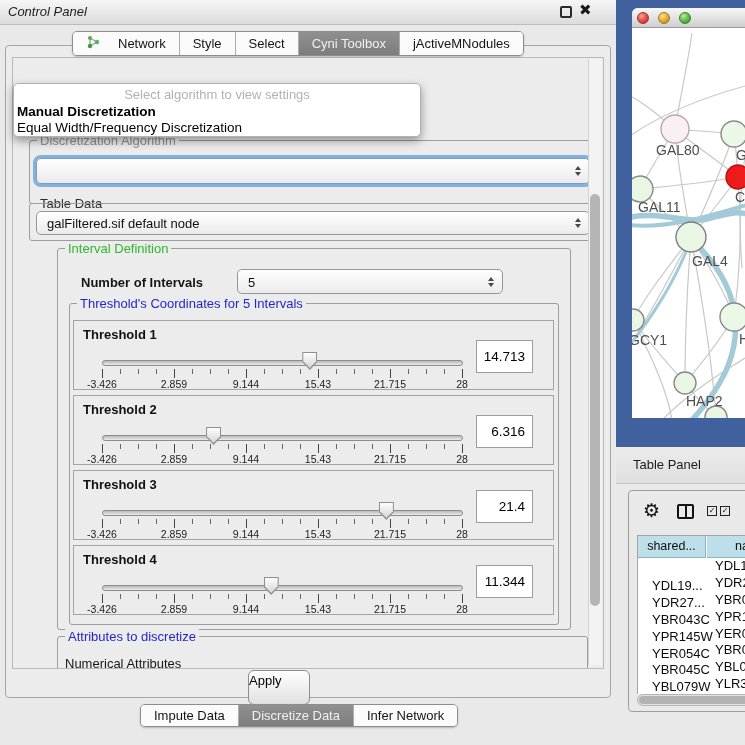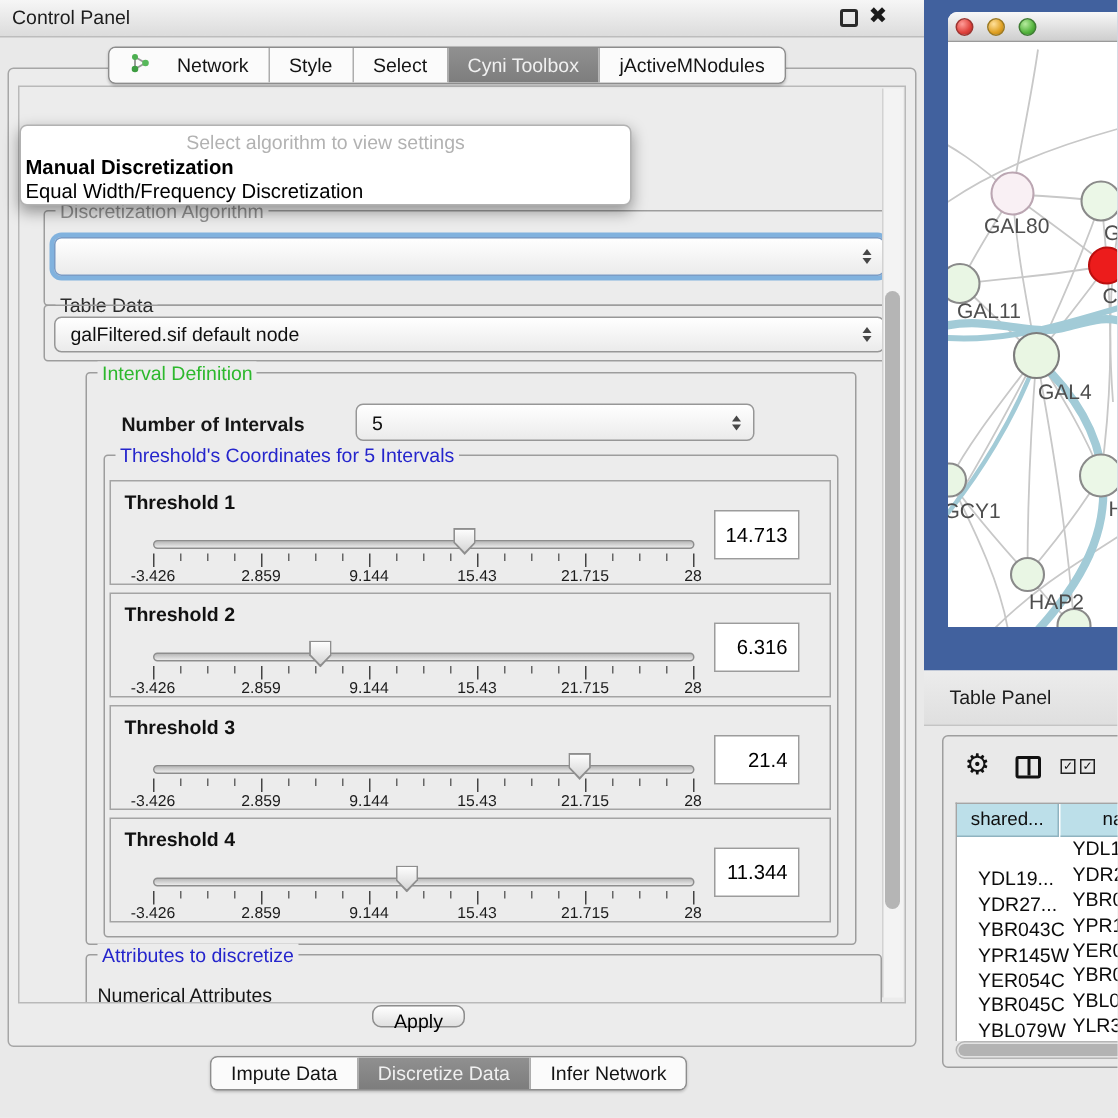--- a/index.html
+++ b/index.html
@@ -2,21 +2,21 @@
 <html><head>
 <meta charset="utf-8">
 <style>
   * { margin:0; padding:0; box-sizing:border-box; }
   html,body { width:745px; height:745px; }
   body { font-family:"Liberation Sans", sans-serif; background:#e9e9e9; position:relative; overflow:hidden; color:#161616; }
   .abs { position:absolute; }
 
   
   #cp-titlebar { left:0; top:0; width:616px; height:25px; background:linear-gradient(#f6f6f6,#dcdcdc); border-bottom:1px solid #bdbdbd; }
-  #cp-title { left:8px; top:4px; font-size:13px; color:#1c1c1c; }
+  #cp-title { left:8px; top:4px; font-size:13px; color:#1c1c1c;font-style:italic; }
   #float-btn { left:560px; top:6px; width:12px; height:12px; border:2px solid #2a2a2a; border-radius:2px; }
   #close-btn { left:579px; top:1px; font-size:15px; font-weight:bold; font-family:"DejaVu Sans",sans-serif; color:#1a1a1a; }
 
   
   .tabbar { position:absolute; display:inline-flex; border:1px solid #8d8d8d; border-radius:5px; overflow:hidden; background:#fbfbfb; box-shadow:0 1px 2px rgba(0,0,0,.22); }
   .tab { display:flex; align-items:center; gap:18px; padding:3px 13px; font-size:13px; color:#141414; background:#fbfbfb; border-right:1px solid #adadad; white-space:nowrap; }
   .tab:last-child { border-right:none; }
   .tab.sel { background:linear-gradient(#909090,#7d7d7d); color:#f0f0f0; }
   #top-tabbar { left:72px; top:31px; }
   #bottom-tabbar { left:140px; top:704px; }
@@ -68,21 +68,21 @@
   .sl-ticklabel { position:absolute; top:57px; transform:translateX(-50%); font-size:10.5px; color:#1b1b1b; white-space:nowrap; }
   .sl-thumb { position:absolute; top:31px; width:15px; height:18px; background:#8e8e8e; clip-path:polygon(0 0,100% 0,100% 55%,50% 100%,0 55%); }
   .sl-thumb::after { content:""; position:absolute; left:1px; right:1px; top:1px; bottom:2px; background:linear-gradient(#fdfdfd,#d6d6d6); clip-path:polygon(0 0,100% 0,100% 55%,50% 100%,0 55%); }
   .thr-value { position:absolute; left:402px; top:19px; width:57px; height:33px; background:#fff; border:1px solid #9c9c9c; font-size:13.5px; color:#000; text-align:right; line-height:31px; padding-right:7px; }
 
   
   #attr-group { left:44px; top:578px; width:531px; height:96px; }
   #attr-legend { color:#2525cc; }
   #num-label { left:52px; top:598px; font-size:13px; font-weight:normal; }
 
-  #apply-btn { left:248px; top:670px; width:62px; height:15px; background:linear-gradient(#ffffff,#e0e0e0); border:1px solid #8d8d8d; border-radius:6px; font-size:13px; text-align:center; line-height:19px; color:#000; }
+  #apply-btn { left:248px; top:670px; width:62px; height:35px; background:linear-gradient(#ffffff,#e0e0e0); border:1px solid #8d8d8d; border-radius:6px; font-size:13px; line-height:19px; color:#000; }
 
   
   #blue-frame { left:616px; top:0; width:129px; height:447px; background:#41619e; }
   #net-window { left:632px; top:8px; width:113px; height:410px; background:#fff; border-radius:6px 0 0 0; overflow:hidden; }
   #net-titlebar { left:0; top:0; width:113px; height:20px; background:linear-gradient(#f8f8f8,#cecece); border-bottom:1px solid #9a9a9a; }
   .light { position:absolute; top:4px; width:12px; height:12px; border-radius:50%; }
   #light-red { left:5px; background:radial-gradient(circle at 35% 30%, #ff9d98, #df423c 60%, #a82c28); border:.5px solid #9c3531; }
   #light-yellow { left:26px; background:radial-gradient(circle at 35% 30%, #ffe09a, #dfa023 60%, #aa7a16); border:.5px solid #9d7a22; }
   #light-green { left:47px; background:radial-gradient(circle at 35% 30%, #b6eb9e, #53b33c 60%, #32822a); border:.5px solid #3f7d33; }
   #net-canvas { left:0; top:20px; width:113px; height:390px; background:#fff; overflow:hidden; }

